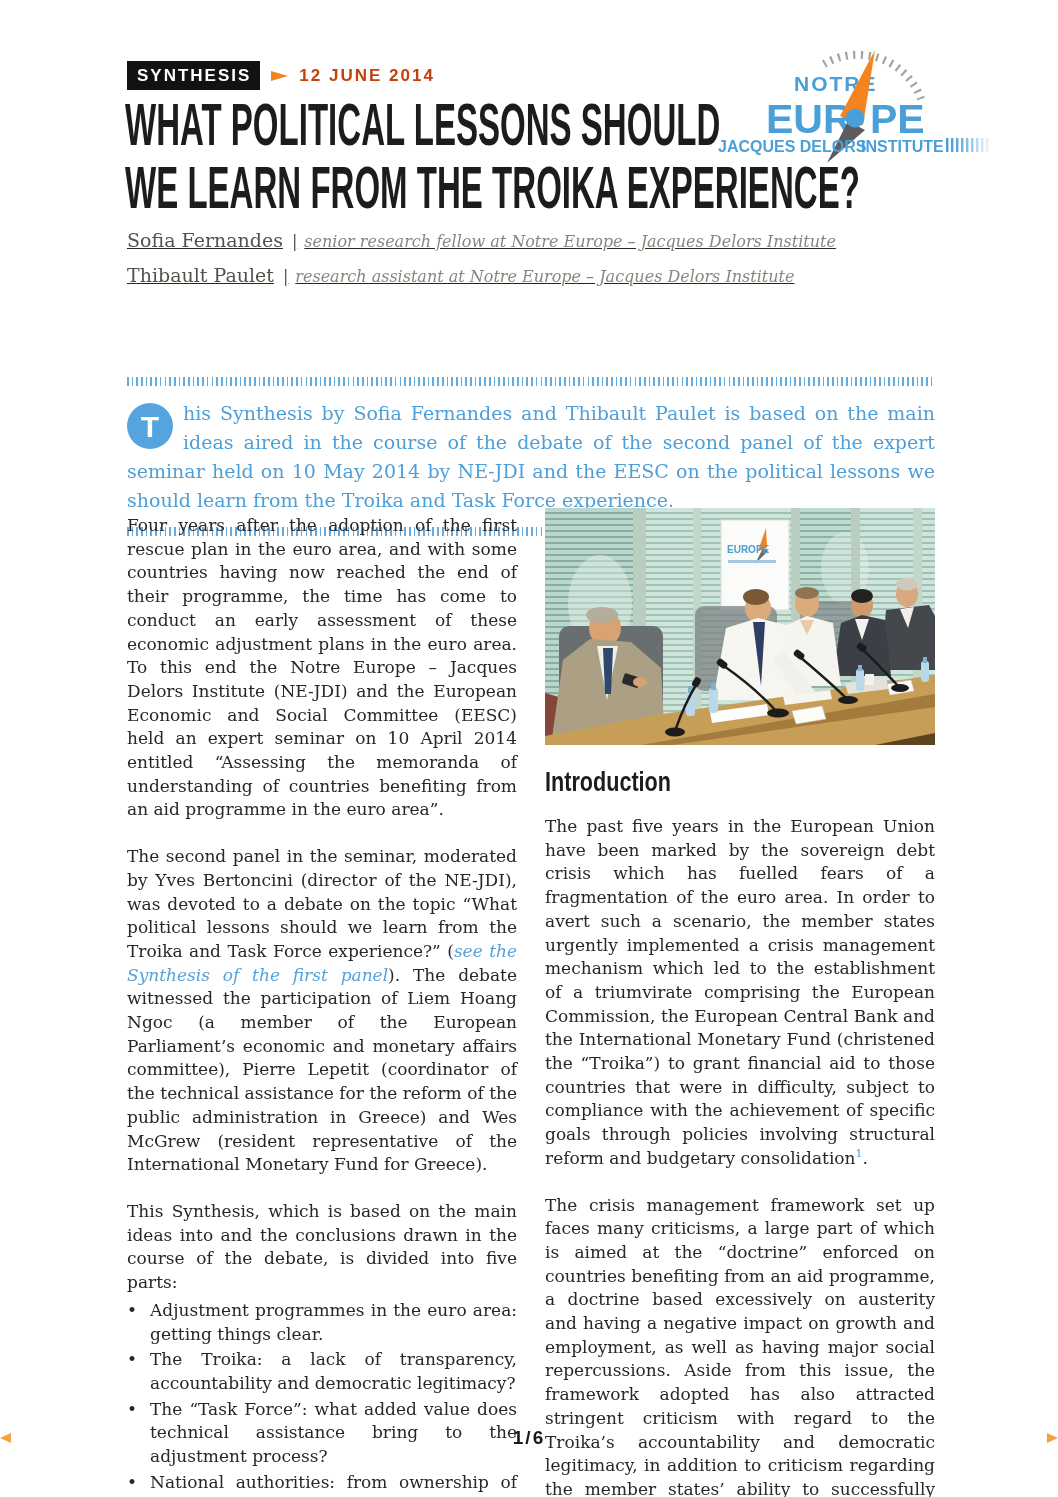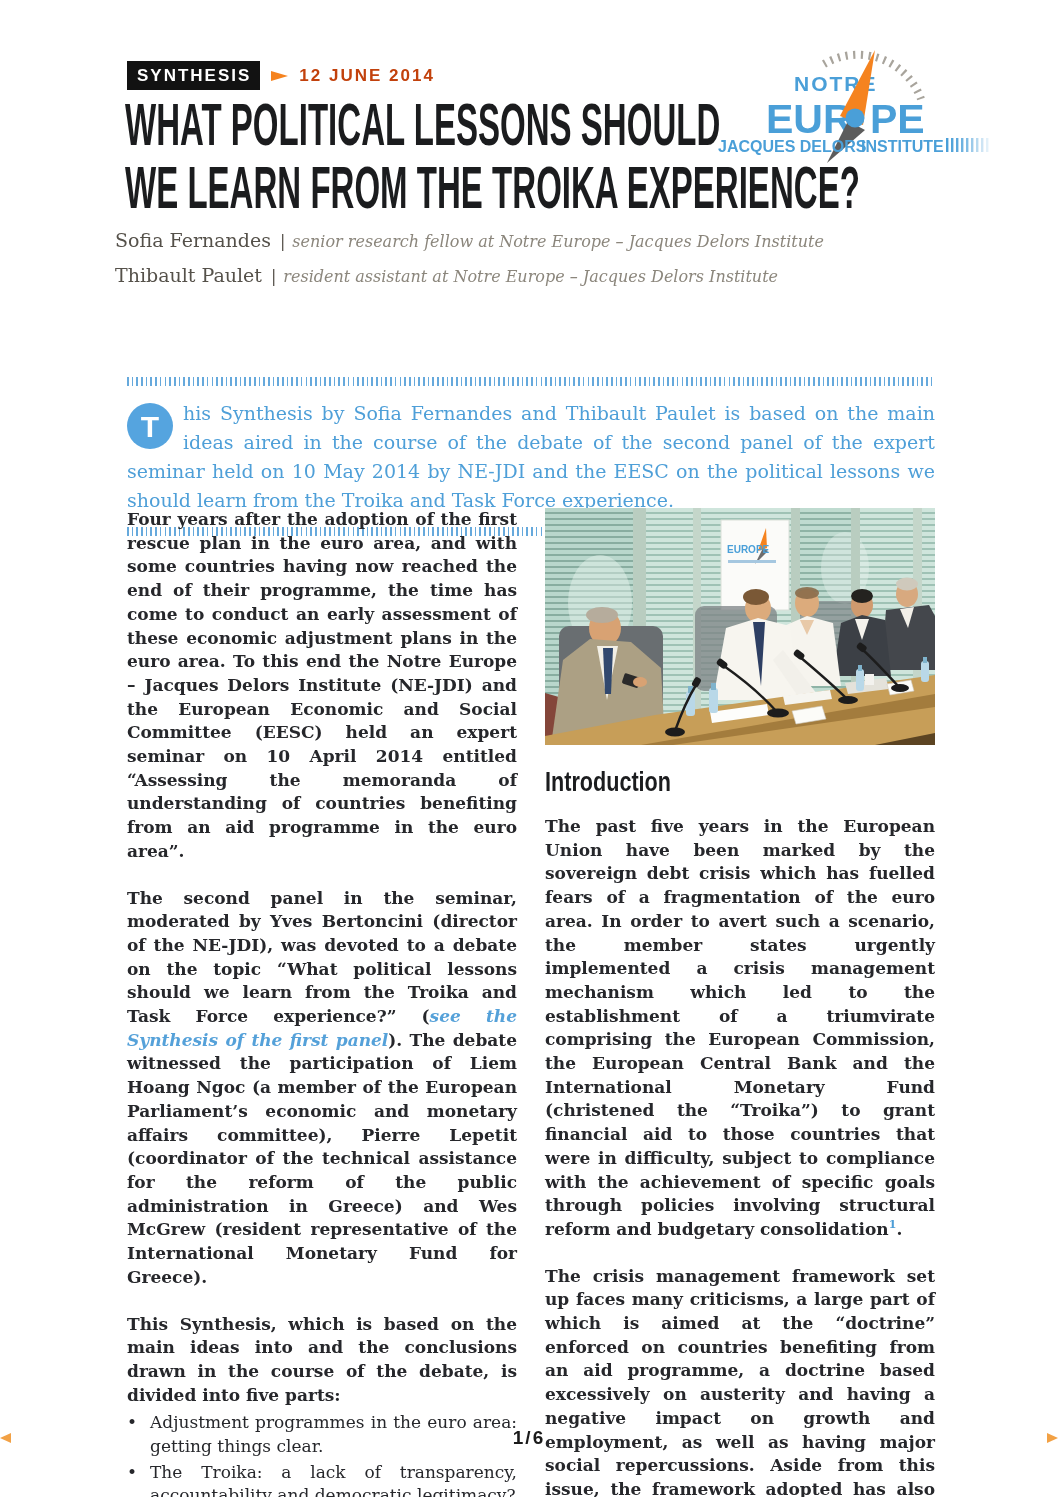--- a/index.html
+++ b/index.html
@@ -15,41 +15,41 @@
   .date{font-family:"Liberation Sans",sans-serif;font-weight:bold;font-size:17px;
         letter-spacing:2px;color:#c2410c;}
 
   .title{position:absolute;left:125px;top:94px;font-family:"Liberation Sans",sans-serif;
          font-weight:bold;color:#1b1c1e;font-size:59px;line-height:63px;}
   .title-line{transform:scaleX(0.56);transform-origin:left center;white-space:nowrap;}
 
   .logo{position:absolute;left:698px;top:42px;width:296px;height:126px;}
 
   
-  .authors{position:absolute;left:115px;top:229px;}
+  .authors{position:absolute;left:127px;top:229px;text-decoration:underline;}
   .author-row{margin-bottom:13px;}
   .author-name{font-size:19px;color:#55514a;}
   .author-sep{color:#55514a;margin:0 7px 0 9px;}
   .author-role{font-style:italic;font-size:16px;color:#8b867c;}
 
   
   .abstract{position:absolute;left:127px;top:377px;width:808px;}
   .hatch{height:9px;background:repeating-linear-gradient(90deg,#66a9dc 0,#66a9dc 1.6px,
          rgba(255,255,255,0) 1.6px,rgba(255,255,255,0) 4.7px);}
   .abstract-body{padding:13px 0 12px;color:#4e9fd8;font-size:19px;line-height:29px;
                  text-align:justify;}
   .dropcap{float:left;width:46px;height:46px;border-radius:50%;background:#55a4df;color:#ffffff;
            font-family:"Liberation Sans",sans-serif;font-weight:bold;font-size:30px;
            display:flex;align-items:center;justify-content:center;margin:4px 10px 2px 0;}
 
   
   .columns{position:absolute;left:127px;top:508px;width:808px;display:flex;gap:28px;
            align-items:flex-start;}
   .col{width:390px;font-size:17px;line-height:23.7px;text-align:justify;hyphens:auto;}
-  .col p{margin:0 0 23px;font-weight:bold;}
+  .col p{margin:6px 0 23px;}
   .link{color:#55a1d9;font-style:italic;cursor:pointer;}
   ul.parts{list-style:none;margin:0;padding:0;}
   ul.parts li{display:flex;gap:13px;margin-bottom:2px;}
   .bullet{flex:0 0 auto;}
   .bullet-text{flex:1;text-align:justify;}
   .photo{width:390px;height:237px;margin-bottom:22px;overflow:hidden;}
   h2.intro{font-family:"Liberation Sans",sans-serif;font-weight:bold;color:#1b1c1e;
            font-size:27px;line-height:30px;margin:0 0 18px;transform:scaleX(0.8);
            transform-origin:left center;white-space:nowrap;}
   sup.fn{color:#4d9ed7;font-size:11px;line-height:0;}
@@ -103,21 +103,21 @@
         <rect x="288" y="96" width="2.4" height="14" fill="#4a9fd8" opacity="0.16"></rect>
       </g>
     </svg>
   </div>
 
   <div class="authors">
     <div class="author-row">
       <span class="author-name">Sofia Fernandes</span><span class="author-sep">|</span><span class="author-role">senior research fellow at Notre Europe – Jacques Delors Institute</span>
     </div>
     <div class="author-row">
-      <span class="author-name">Thibault Paulet</span><span class="author-sep">|</span><span class="author-role">resident assistant at Notre Europe – Jacques Delors Institute</span>
+      <span class="author-name">Thibault Paulet</span><span class="author-sep">|</span><span class="author-role">research assistant at Notre Europe – Jacques Delors Institute</span>
     </div>
   </div>
 
   <div class="abstract">
     <div class="hatch"></div>
     <div class="abstract-body">
       <span class="dropcap">T</span><span>his Synthesis by Sofia Fernandes and Thibault Paulet is based on the main ideas aired in the course of the debate of the second panel of the expert seminar held on 10 May 2014 by NE-JDI and the EESC on the political lessons we should learn from the Troika and Task Force experience.</span>
     </div>
     <div class="hatch"></div>
   </div>

